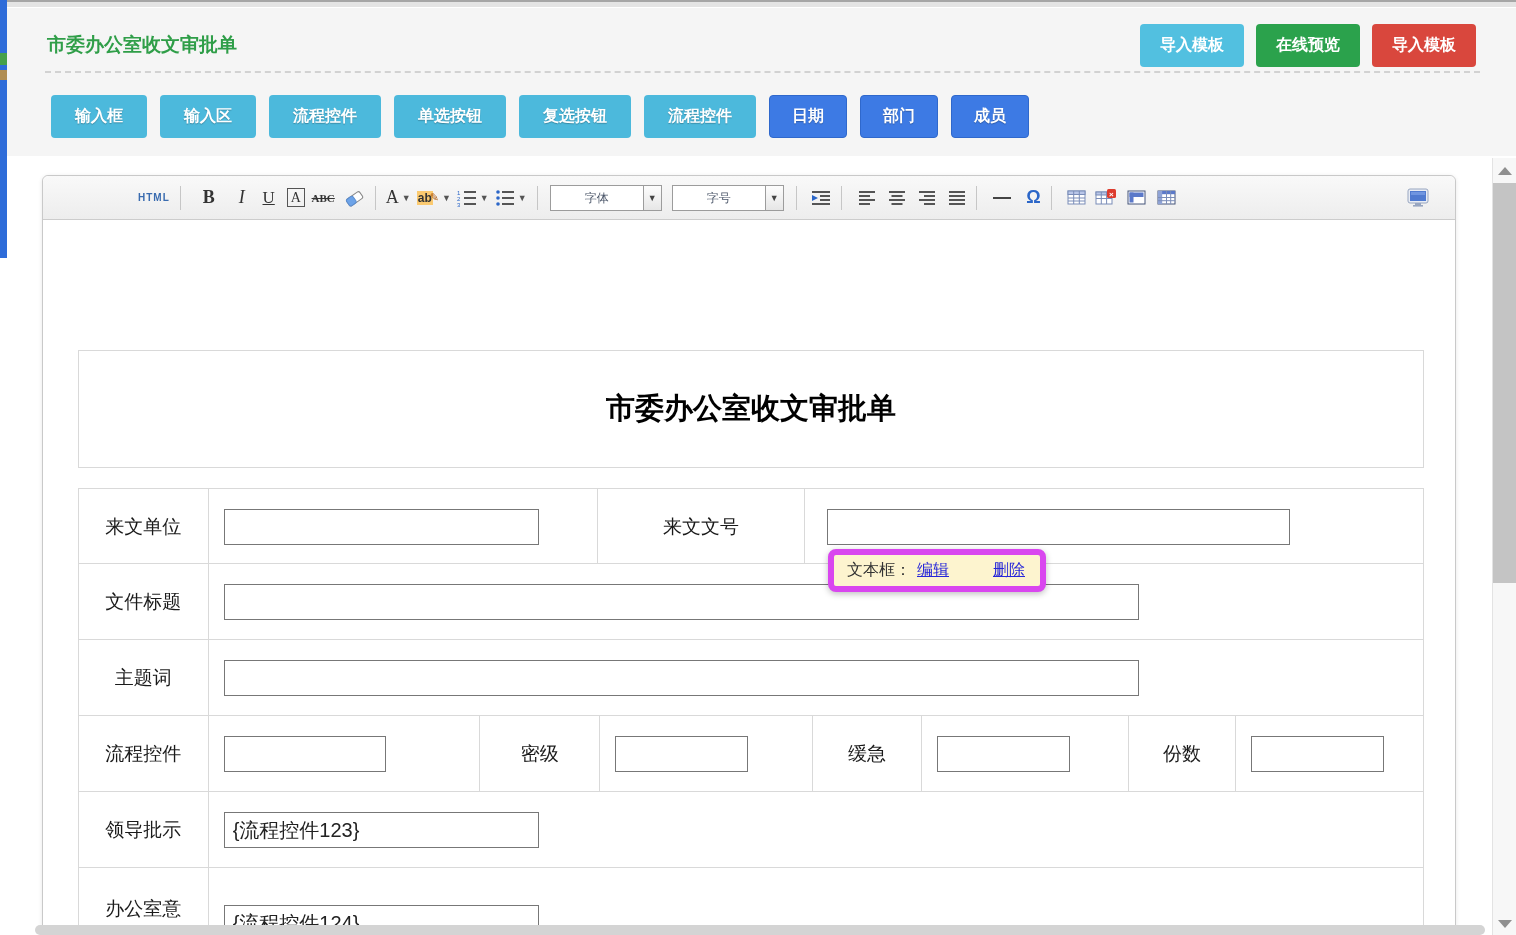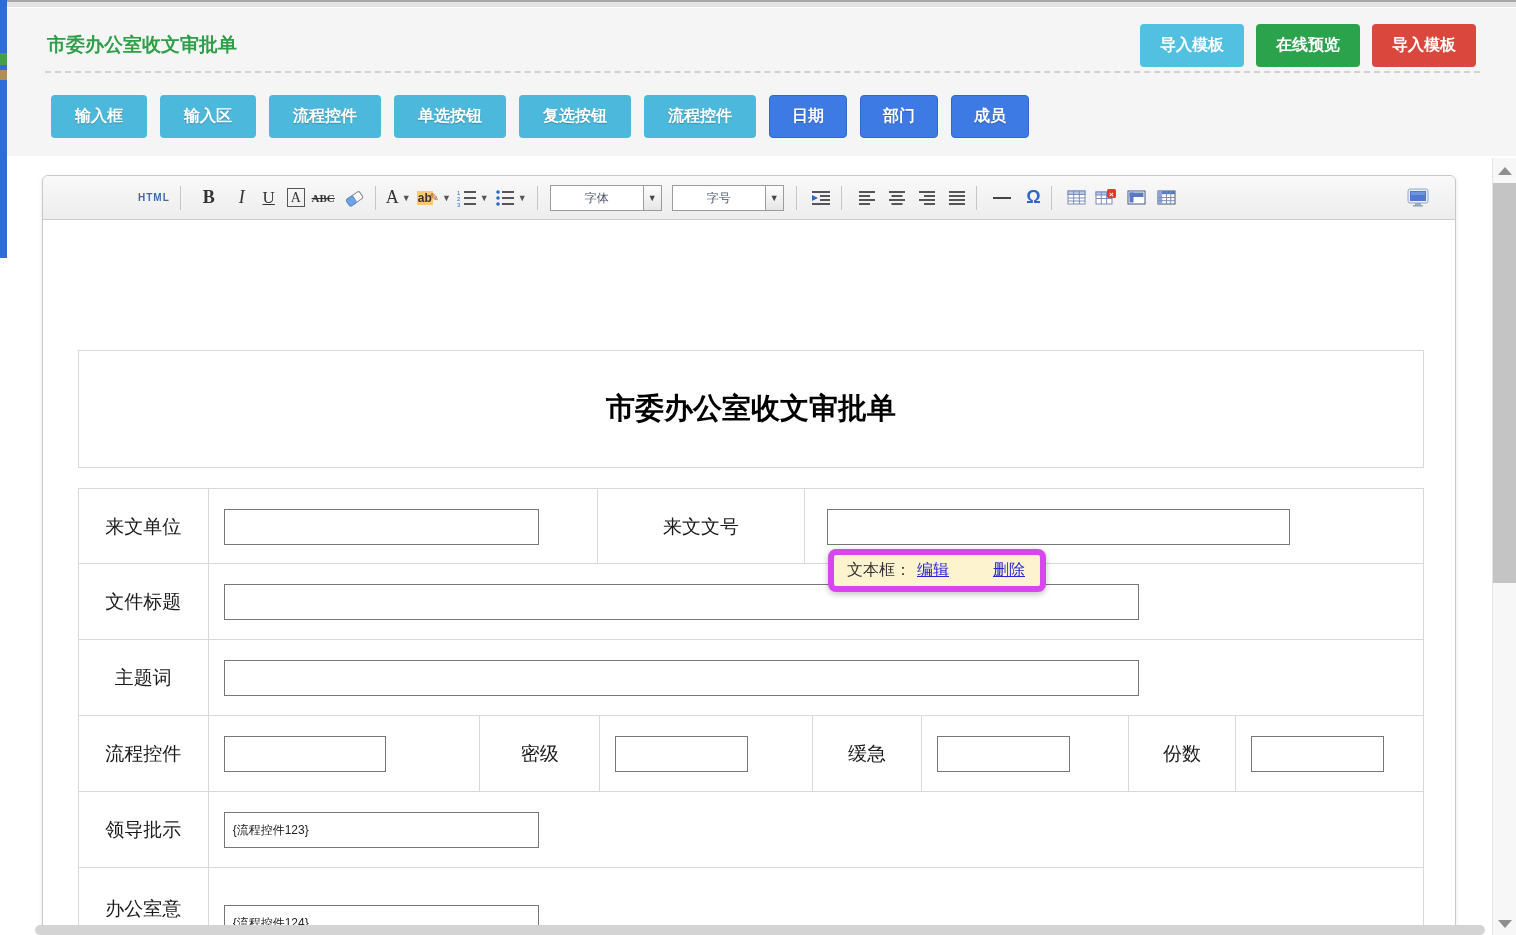--- a/index.html
+++ b/index.html
@@ -73,21 +73,21 @@
   .fr:last-child { border-bottom:none; }
   .fc { border-right:1px solid #d9d9d9; display:flex; align-items:center; }
   .fc:last-child { border-right:none; }
   .fc.lab { justify-content:center; text-align:center; font-size:19px; color:#1a1a1a;
             padding:0 24px; line-height:1.45; }
   .fc.inp { padding-left:15px; }
   .h75{height:75px} .h76{height:76px} .h110{height:110px}
   .w-label{width:9.65%} .w-r1c2{width:28.95%} .w-r1c3{width:15.45%} .w-rest{flex:1}
   .w-r4c2{width:20.2%} .w-r4c3{width:8.95%} .w-r4c4{width:15.8%}
   .w-r4c5{width:8.15%} .w-r4c6{width:15.35%} .w-r4c7{width:8.0%}
-  .tin { border:1px solid #777; background:#fff; height:36px; font-size:12px; padding:0 8px;
+  .tin { border:1px solid #777; background:#fff; height:36px; font-size:20px; padding:0 8px;
          font-family:"Liberation Sans",sans-serif; color:#222; }
   .iw315{width:315px} .iw463{width:463px; margin-left:7px;} .iw915{width:915px}
   .iw162{width:162px} .iw133{width:133px}
 
   
   .tooltip { position:absolute; left:828px; top:549px; width:218px; height:43px; z-index:40;
              background:#fdf4cf; border:6px solid #d946ef; border-radius:8px;
              box-shadow:0 2px 6px rgba(0,0,0,.25); display:flex; align-items:center;
              padding:0 13px; font-family:"Liberation Serif",serif; font-size:16px; color:#333; }
   .tooltip a { color:#2626d9; text-decoration:underline; font-family:"Liberation Serif",serif; }

